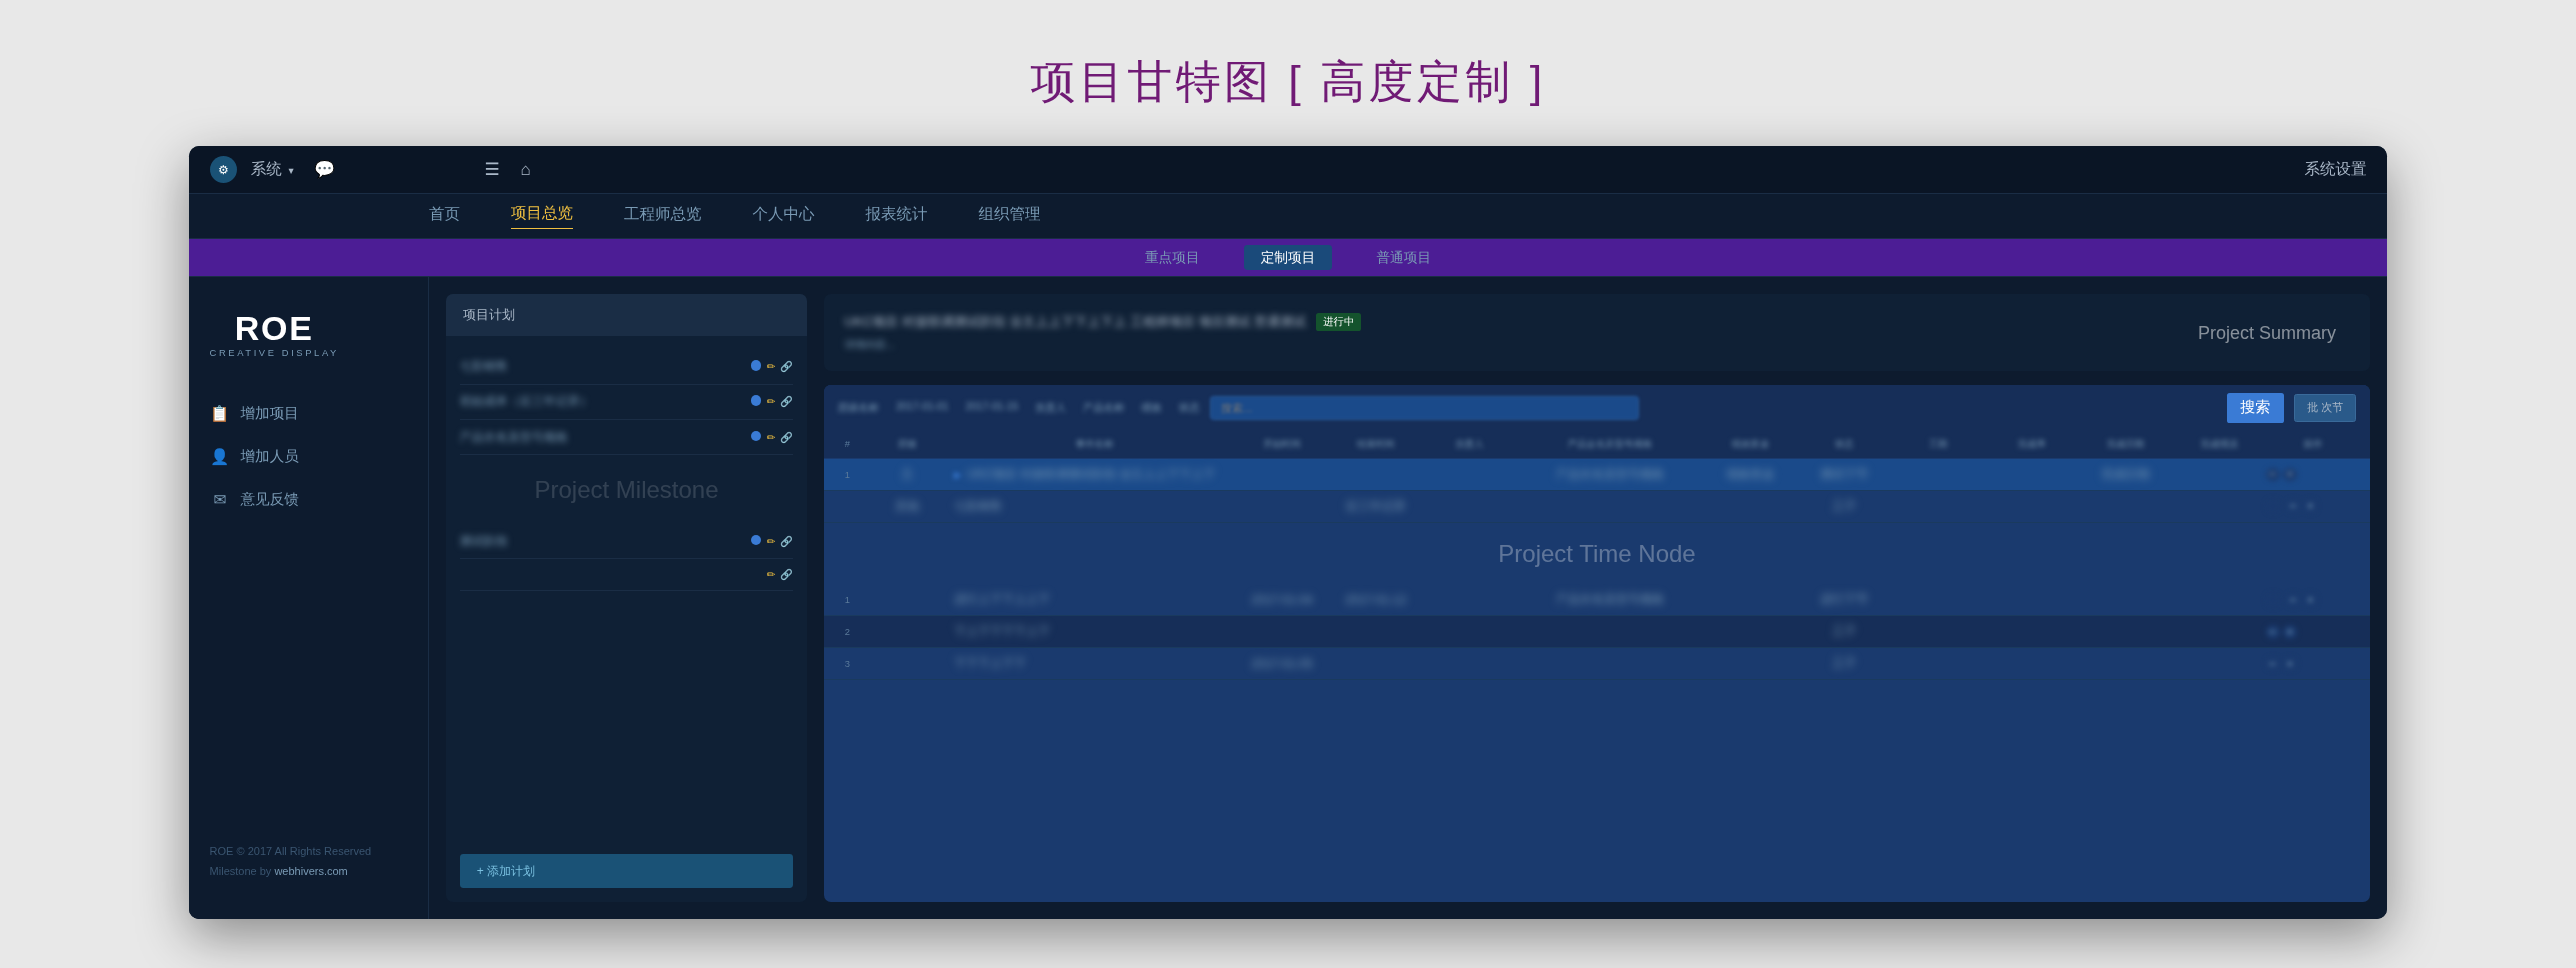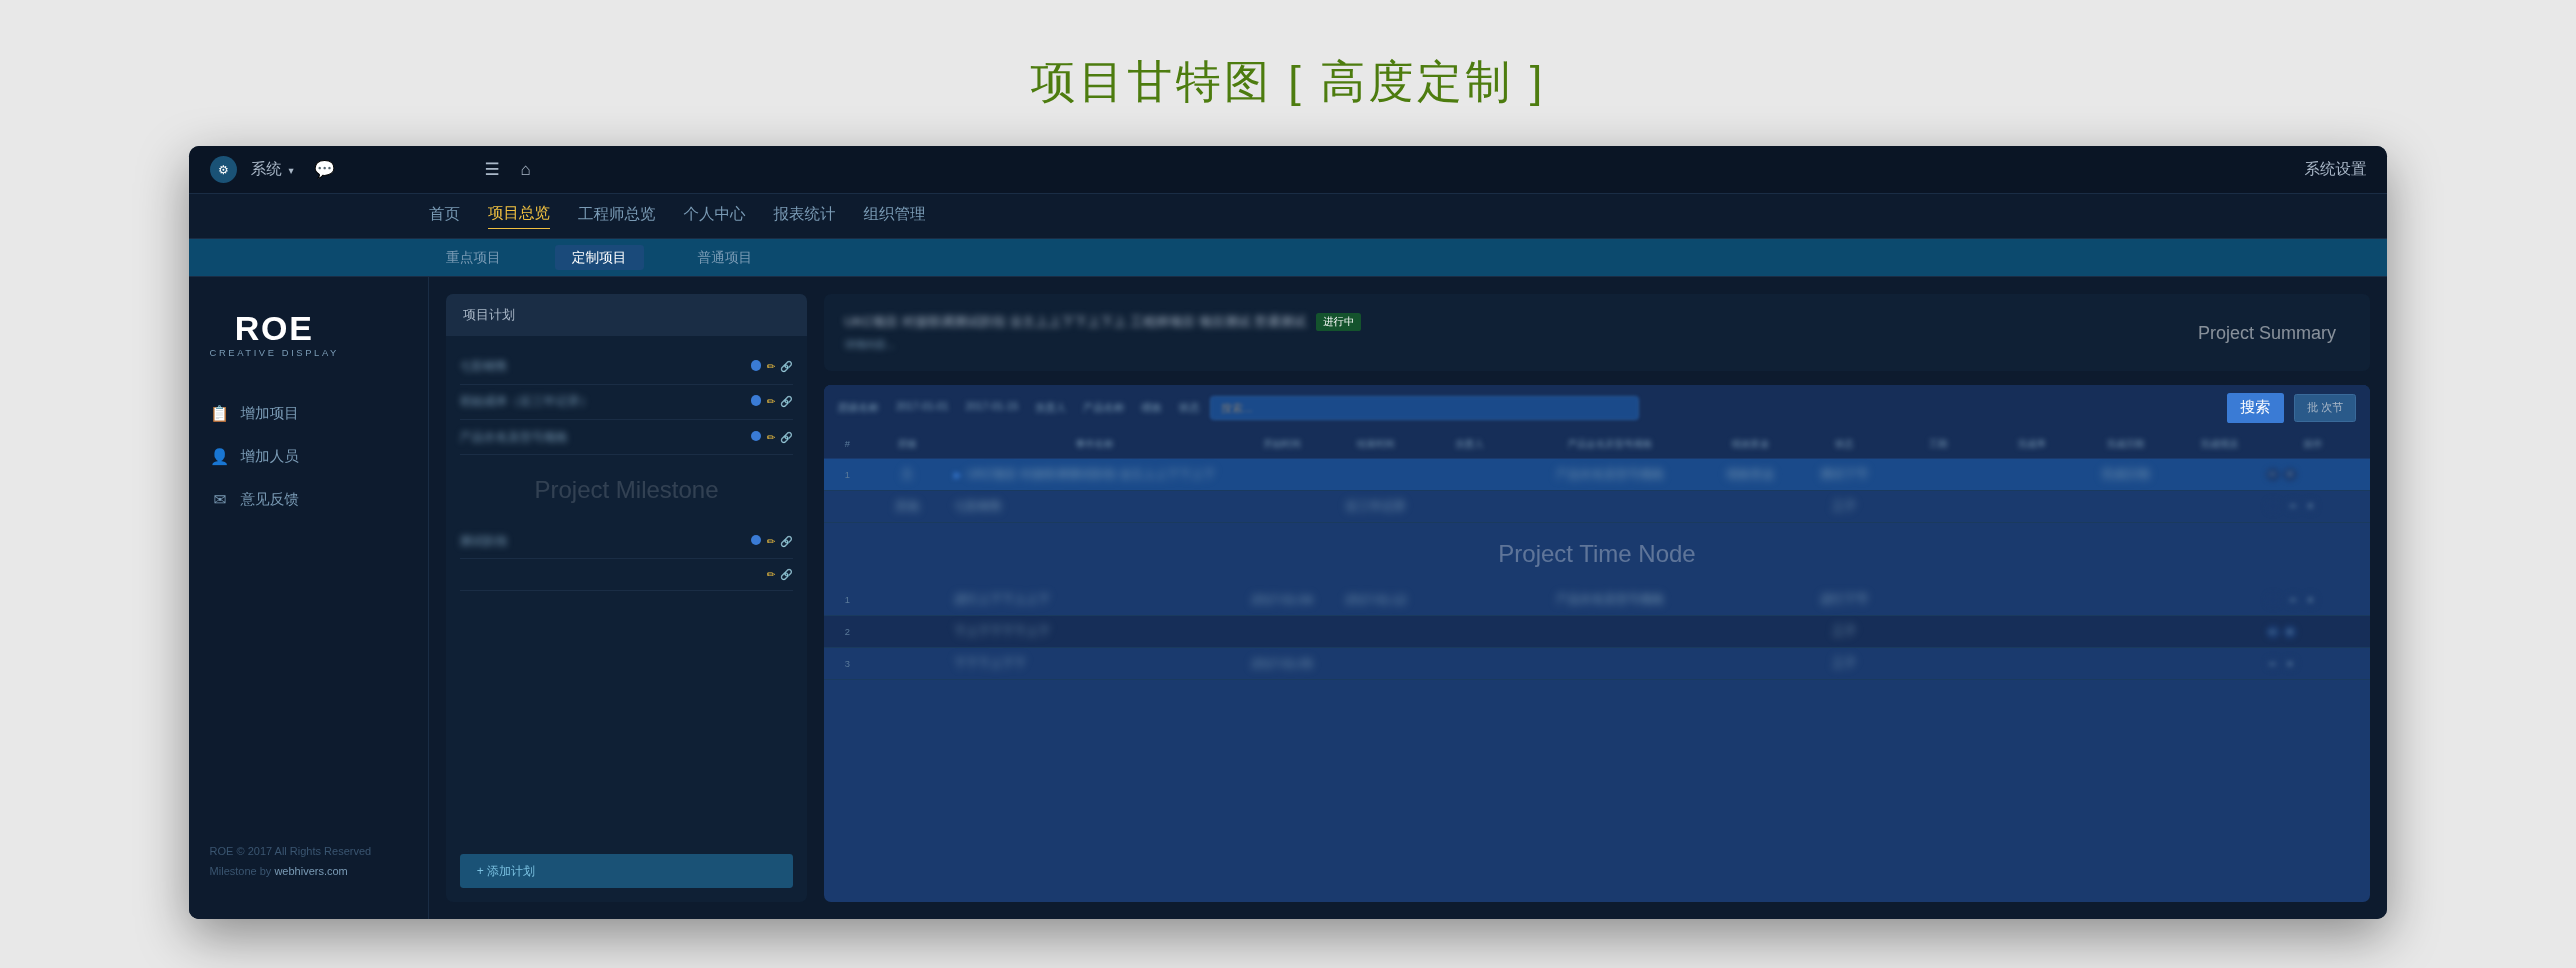--- a/index.html
+++ b/index.html
@@ -10,21 +10,21 @@
       font-family: 'Microsoft YaHei', 'PingFang SC', sans-serif;
       overflow: hidden;
       display: flex;
       flex-direction: column;
       align-items: center;
       justify-content: flex-start;
     }
 
     .page-title {
       font-size: 45px;
-      color: #4d7c0f;
+      color: #701a75;
       font-weight: 300;
       margin-top: 52px;
       margin-bottom: 34px;
       letter-spacing: 3.4px;
     }
 
     .app-window {
       width: 2198px;
       height: 773px;
       background: #0d1b2e;
@@ -111,45 +111,46 @@
     }
 
     
     .main-nav {
       height: 45px;
       background: #0d1b2e;
       display: flex;
       align-items: center;
       padding: 0 240px;
       border-bottom: 0.9px solid #1a2d45;
-      gap: 28px;
+      gap: 51px;
     }
 
     .nav-item {
       color: #7a9bb5;
       font-size: 15.5px;
       cursor: pointer;
       padding-bottom: 3.4px;
       white-space: nowrap;
     }
 
     .nav-item.active {
       color: #f0c040;
       border-bottom: 1.7px solid #f0c040;
     }
 
     
     .sub-tabs {
       height: 38px;
-      background: #0c4a6e;
+      background: #4c1d95;
       display: flex;
       align-items: center;
       padding: 0 240px;
-      gap: 37px;
+      gap: 27px;
       border-bottom: 0.9px solid #1a2d45;
+      justify-content: center;
     }
 
     .sub-tab {
       color: #7a9bb5;
       font-size: 13.7px;
       cursor: pointer;
       padding: 3.4px 17px;
       border-radius: 3.4px;
     }
 

